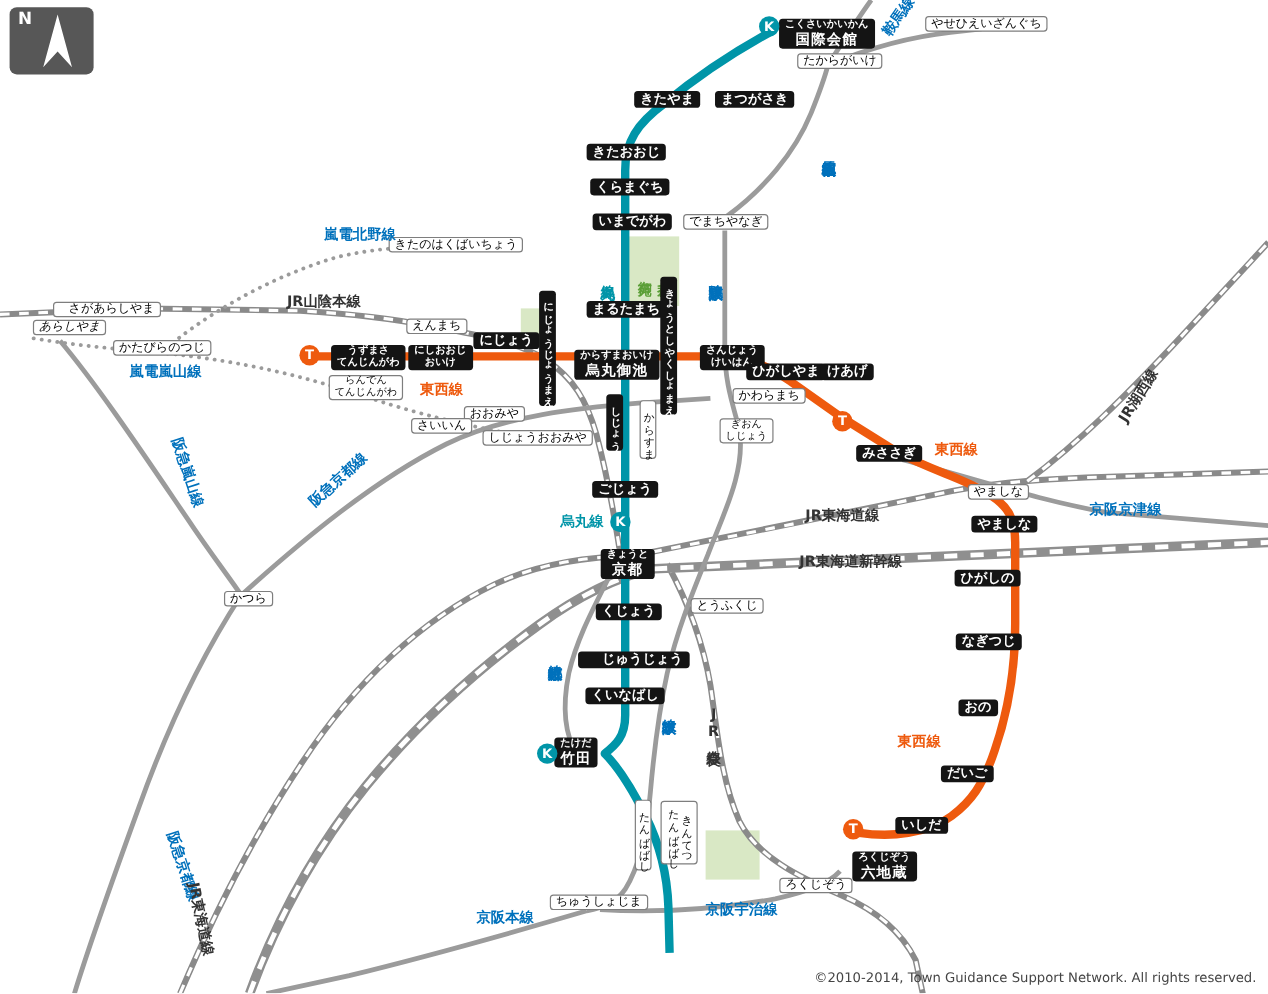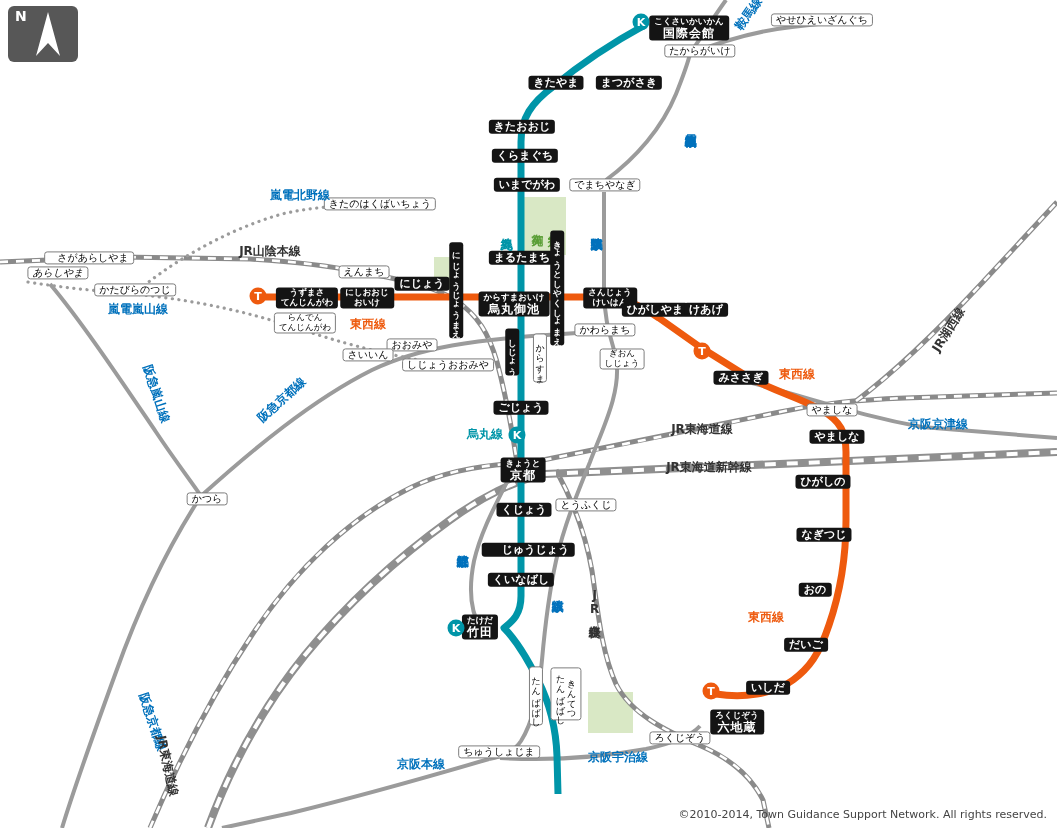--- a/index.html
+++ b/index.html
@@ -155,32 +155,32 @@
       <div class="lbl st-white" style="left: 605px; top: 185px; transform: translate(-50%, -50%);">でまちやなぎ</div>
       <div class="lbl st-white" style="left: 380px; top: 204px; transform: translate(-50%, -50%);">きたのはくばいちょう</div>
       <div class="lbl st-white" style="left: 89px; top: 258px; transform: translate(-50%, -50%); padding-left: 12px;">さがあらしやま</div>
       <div class="lbl st-white" style="left: 58px; top: 273px; transform: translate(-50%, -50%); font-style: italic;">あらしやま</div>
       <div class="lbl st-white" style="left: 135px; top: 290px; transform: translate(-50%, -50%);">かたびらのつじ</div>
       <div class="lbl st-white" style="left: 364px; top: 272px; transform: translate(-50%, -50%);">えんまち</div>
       <div class="lbl st-white" style="left: 305px; top: 323px; transform: translate(-50%, -50%);">
         <span class="rd">らんでん</span>
         <span class="rd">てんじんがわ</span>
       </div>
-      <div class="lbl st-white" style="left: 605px; top: 330px; transform: translate(-50%, -50%);">かわらまち</div>
+      <div class="lbl st-white" style="left: 641px; top: 330px; transform: translate(-50%, -50%);">かわらまち</div>
       <div class="lbl st-white" style="left: 412px; top: 345px; transform: translate(-50%, -50%);">おおみや</div>
       <div class="lbl st-white vert" style="left: 540px; top: 358px; transform: translate(-50%, -50%);">からすま</div>
       <div class="lbl st-white" style="left: 622px; top: 359px; transform: translate(-50%, -50%);">
         <span class="rd">ぎおん</span>
         <span class="rd">しじょう</span>
       </div>
       <div class="lbl st-white" style="left: 368px; top: 355px; transform: translate(-50%, -50%);">さいいん</div>
       <div class="lbl st-white" style="left: 448px; top: 365px; transform: translate(-50%, -50%);">しじょうおおみや</div>
       <div class="lbl st-white" style="left: 832px; top: 410px; transform: translate(-50%, -50%);">やましな</div>
       <div class="lbl st-white" style="left: 207px; top: 499px; transform: translate(-50%, -50%);">かつら</div>
-      <div class="lbl st-white" style="left: 586px; top: 505px; transform: translate(-50%, -50%);">とうふくじ</div>
+      <div class="lbl st-white" style="left: 606px; top: 505px; transform: translate(-50%, -50%);">とうふくじ</div>
       <div class="lbl st-white vert" style="left: 536px; top: 696px; transform: translate(-50%, -50%);">たんばばし</div>
       <div class="lbl st-white cols" style="left: 566px; top: 694px; transform: translate(-50%, -50%);">
         <span class="col">きんてつ</span>
         <span class="col">たんばばし</span>
       </div>
       <div class="lbl st-white" style="left: 499px; top: 752px; transform: translate(-50%, -50%);">ちゅうしょじま</div>
       <div class="lbl st-white" style="left: 680px; top: 738px; transform: translate(-50%, -50%);">ろくじぞう</div>
       <div class="lbl line-label blue" style="left: 749px; top: 14px; transform: translate(-50%, -50%) rotate(-55deg);">鞍馬線</div>
       <div class="lbl line-label blue vert" style="left: 690px; top: 125px; transform: translate(-50%, -50%);">叡山電車叡山線</div>
       <div class="lbl line-label blue" style="left: 300px; top: 196px; transform: translate(-50%, -50%);">嵐電北野線</div>

